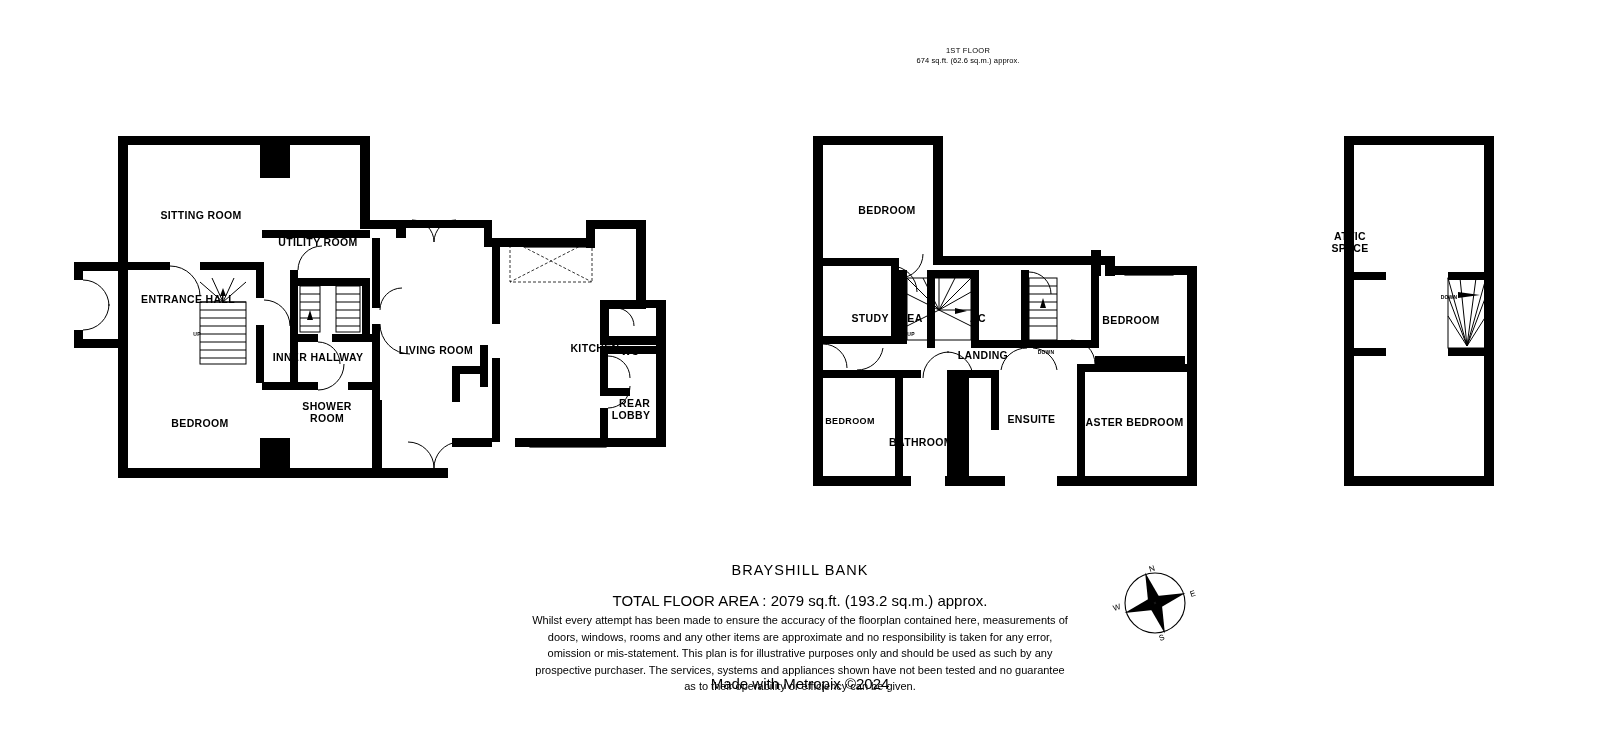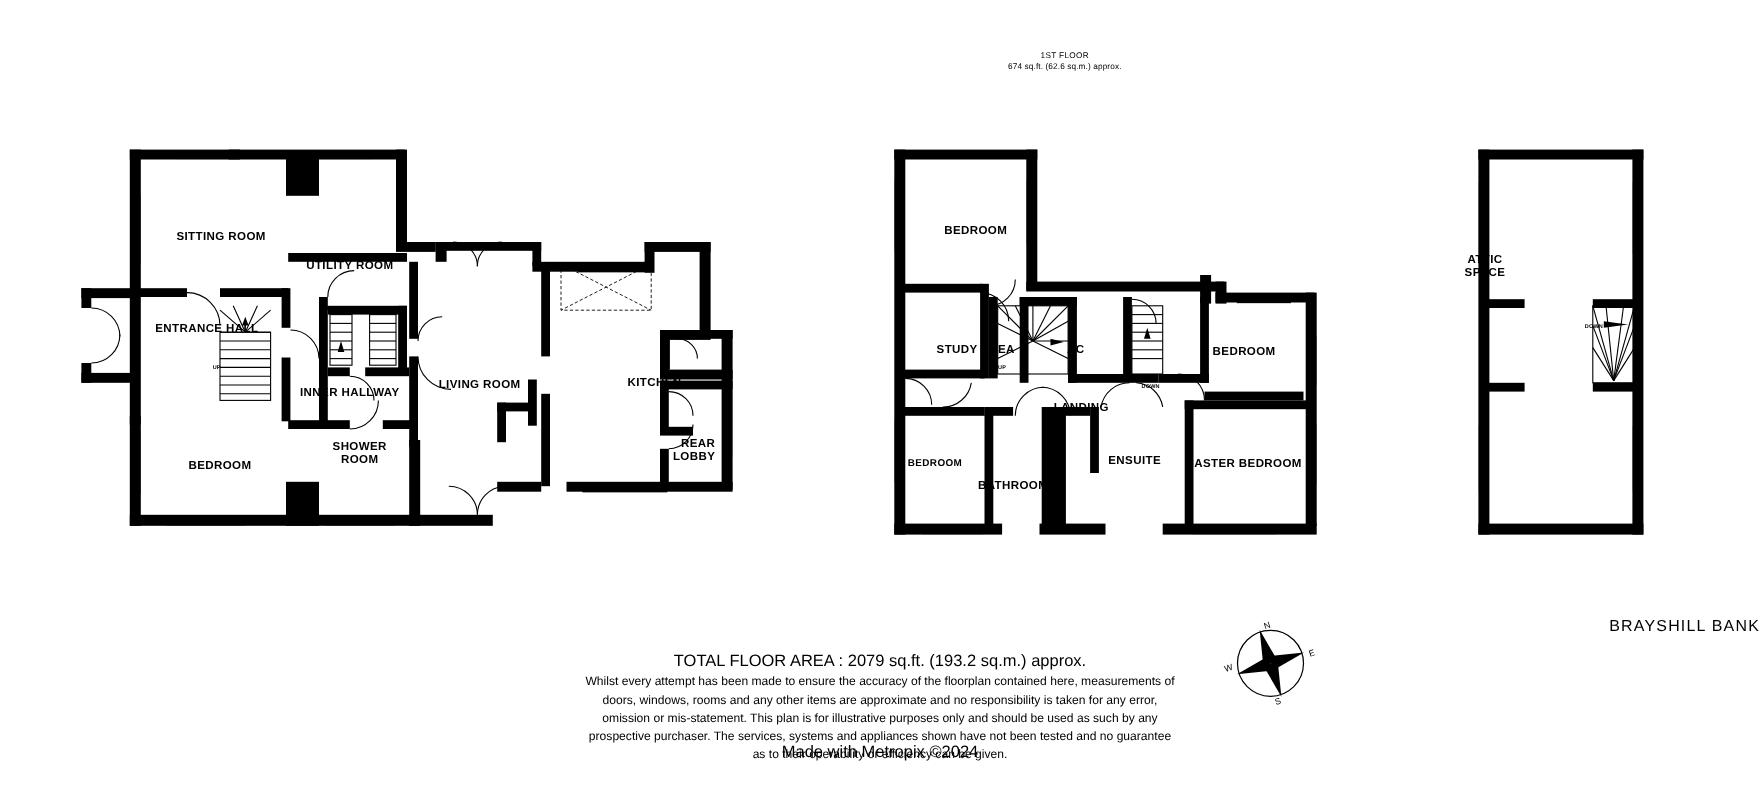--- a/index.html
+++ b/index.html
@@ -58,21 +58,21 @@
   .tiny {
     position: absolute;
     font-size: 5px;
     font-weight: bold;
     letter-spacing: .2px;
     transform: translate(-50%, -50%);
   }
   .prop-name {
     position: absolute;
     width: 100%;
-    text-align: right;
+    text-align: center;
     font-size: 14.5px;
     letter-spacing: 1.1px;
   }
   .total-area {
     position: absolute;
     width: 100%;
     text-align: center;
     font-size: 15px;
   }
   .disclaimer {
@@ -389,21 +389,21 @@
       <g fill="#000">
           <polygon points="245,188 251,188 248,178"></polygon>
         </g>
     </svg>
   </div>
 
   <div class="rlabel" style="left:887px; top:210px;">BEDROOM</div>
   <div class="rlabel" style="left:862px; top:318px;margin-left:25px;">STUDY AREA</div>
   <div class="rlabel" style="left:978px; top:318px;">AC</div>
   <div class="rlabel" style="left:1131px; top:320px;">BEDROOM</div>
-  <div class="rlabel" style="left:983px; top:371px;">LANDING</div>
+  <div class="rlabel" style="left:983px; top:355px;">LANDING</div>
   <div class="rlabel sm" style="left:850px; top:421px;">BEDROOM</div>
   <div class="rlabel" style="left:921px; top:442px;">BATHROOM</div>
   <div class="rlabel" style="left:1024px; top:419px;padding-left:15px;">ENSUITE</div>
   <div class="rlabel" style="left:1130px; top:422px;text-align:right;">MASTER BEDROOM</div>
   <div class="tiny" style="left:911px; top:334px;">UP</div>
   <div class="tiny" style="left:1046px; top:352px;">DOWN</div>
 
   <div class="plan" style="left:1330px; top:120px;">
     <svg width="190" height="390" viewBox="0 0 190 390" xmlns="http://www.w3.org/2000/svg">
       <g fill="#000">

